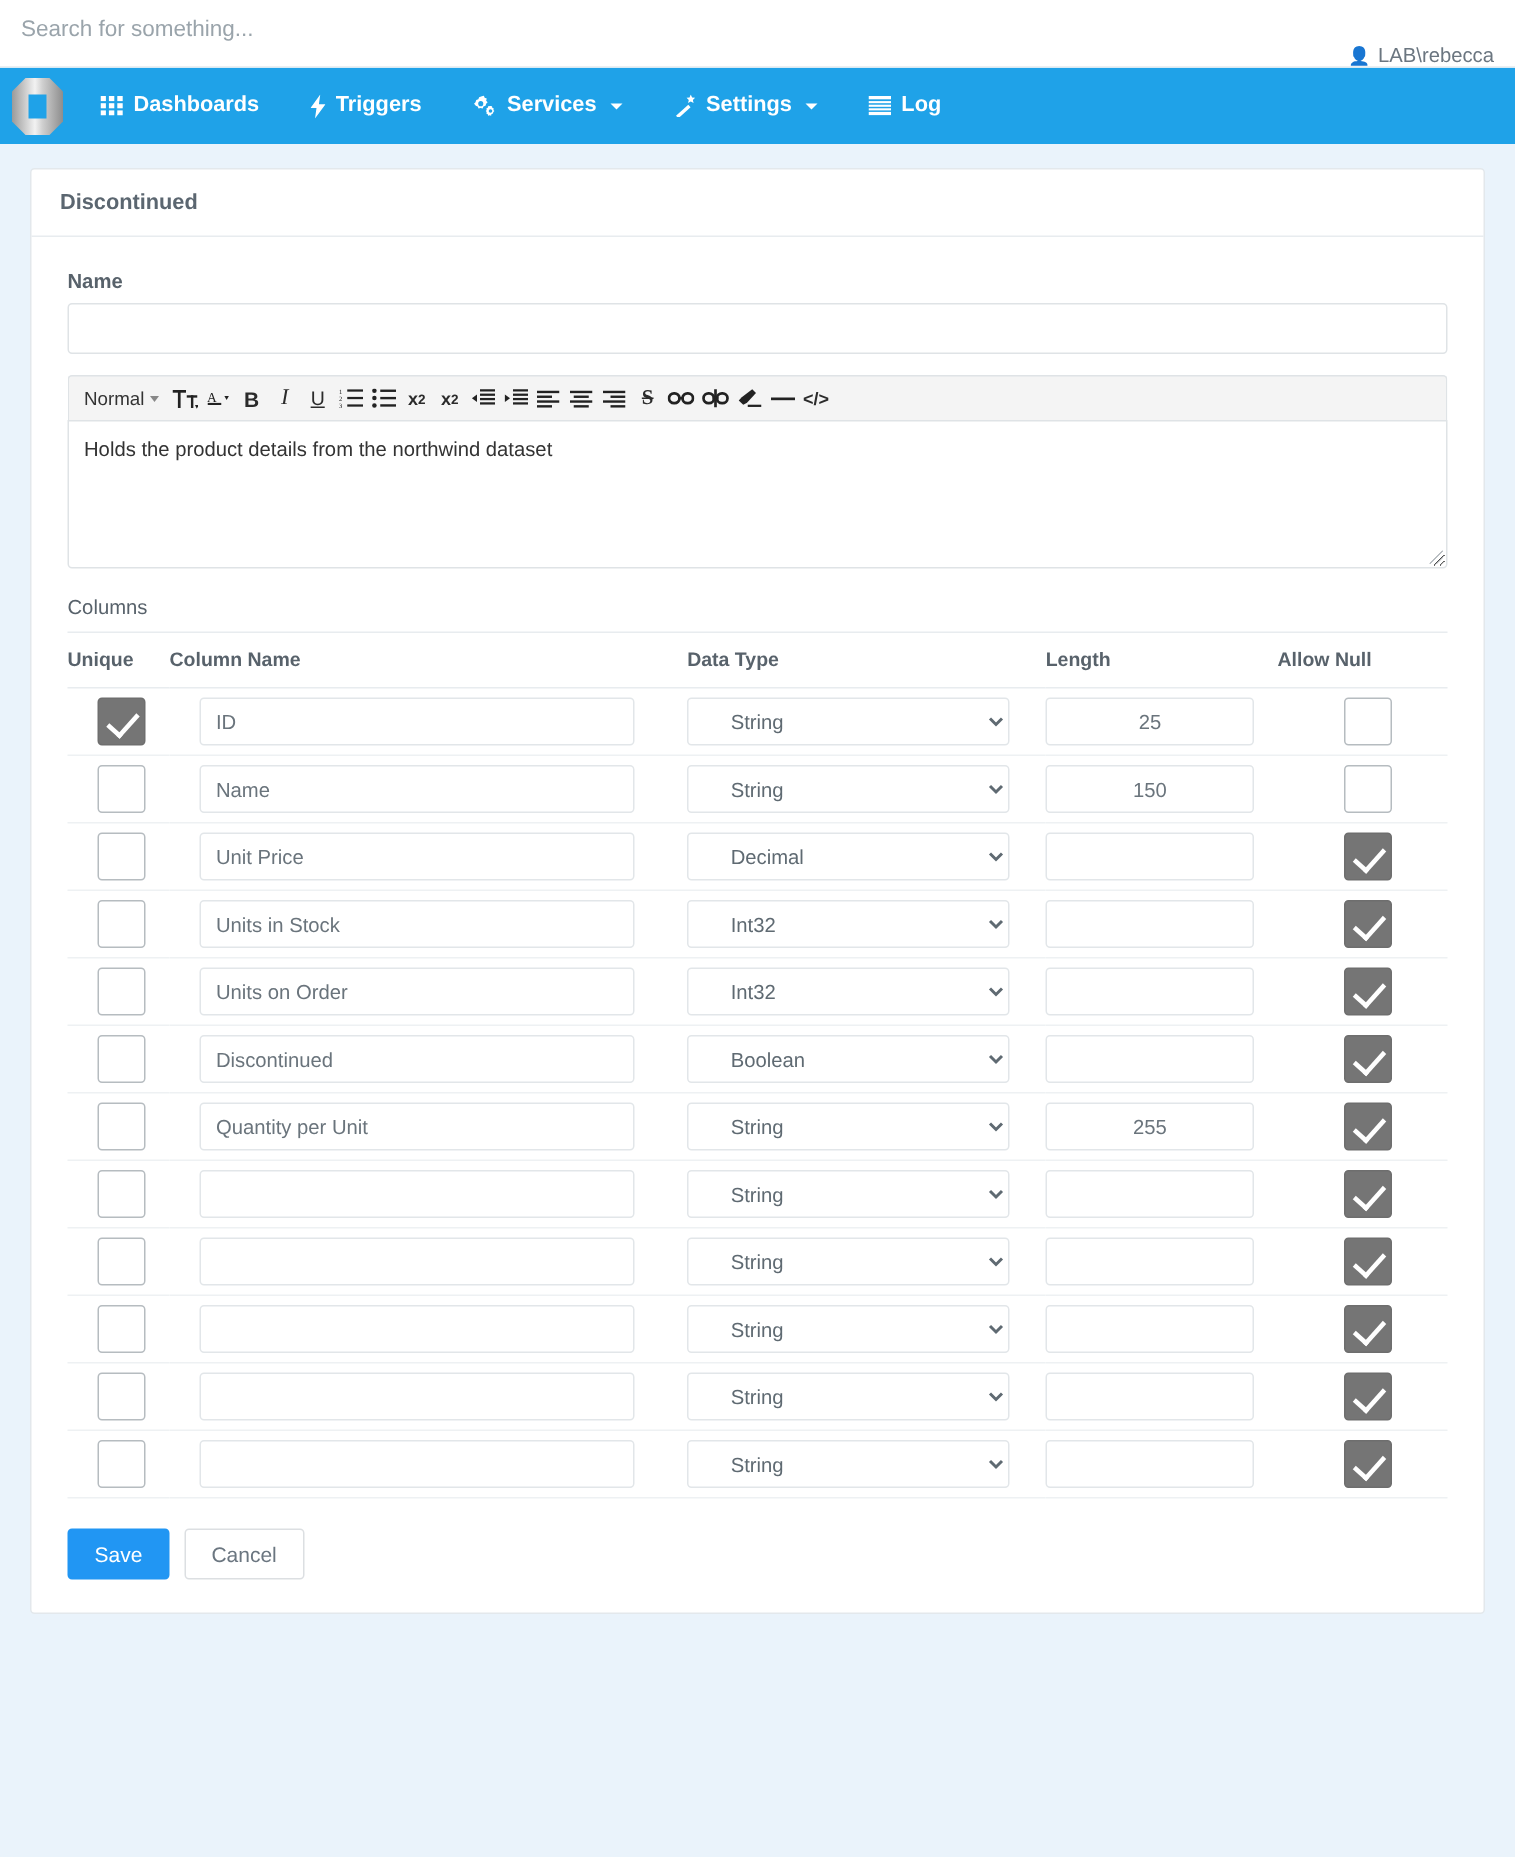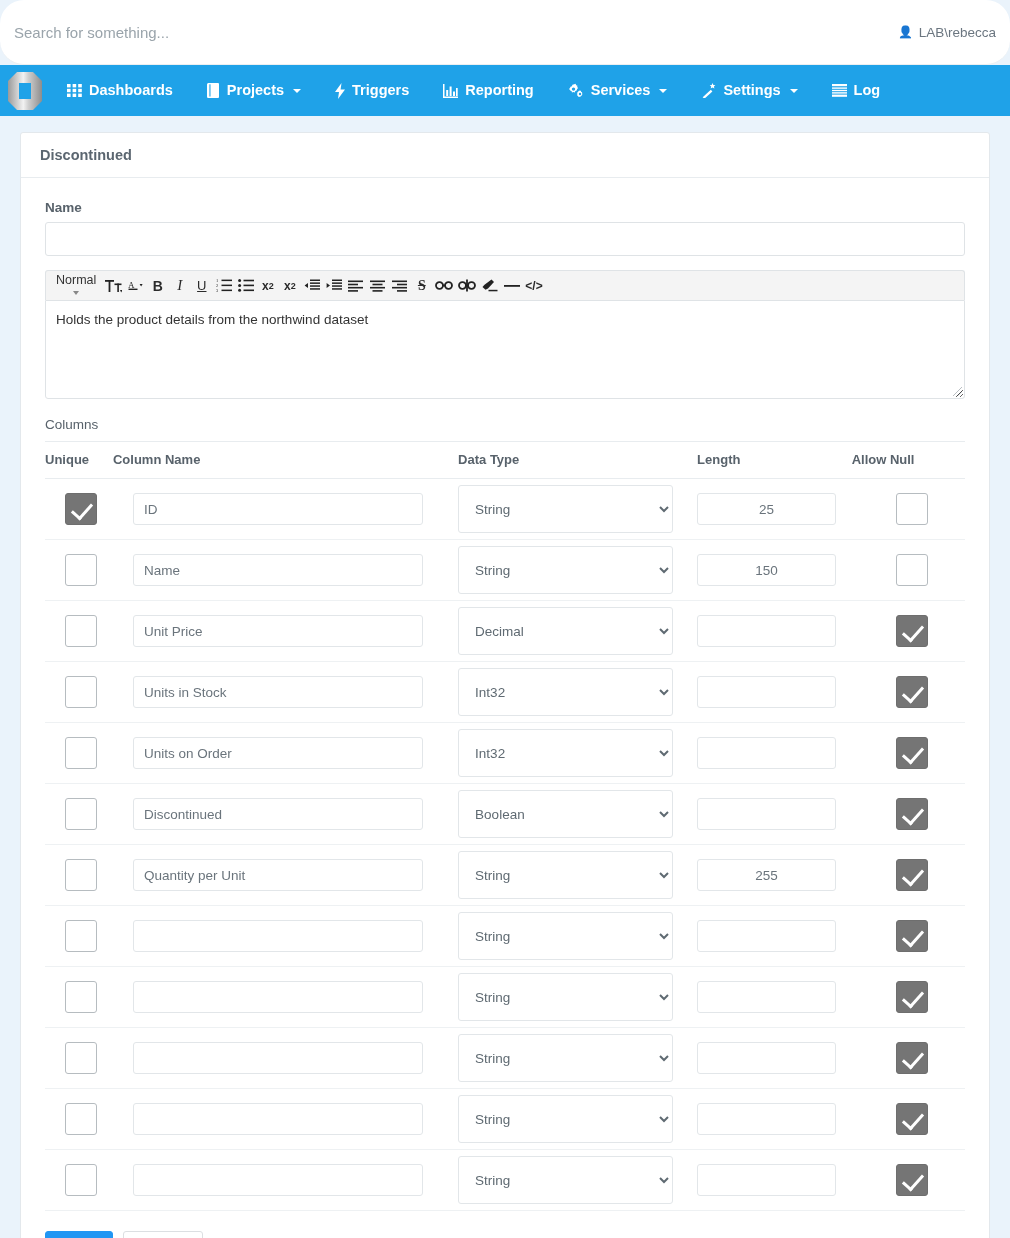--- a/index.html
+++ b/index.html
@@ -6,27 +6,26 @@
   html, body {
     margin: 0; padding: 0;
     width: 1010px;
     background: #eaf3fb;
     font-family: "Liberation Sans", sans-serif;
     -webkit-font-smoothing: antialiased;
   }
 
   
   .topbar {
-    height: 65px;
+    height: 45px;
     background: #ffffff;
     display: flex;
-    align-items: center;
+    align-items: flex-end;
     position: relative;
     border-bottom: 1px solid #eceff1;
-    border-radius: 24px;
   }
   .topbar-search {
     border: none;
     outline: none;
     font-size: 15px;
     color: #555;
     padding: 0 14px;
     width: 360px;
     height: 49px;
     background: transparent;
@@ -150,21 +149,20 @@
     user-select: none;
   }
   .tb-picker {
     display: flex; align-items: center;
     gap: 4px;
     padding: 0 6px 0 4px;
     height: 26px;
     cursor: pointer;
     font-size: 12.5px;
     color: #333;
-    flex-direction: column;
   }
   .tb-caret {
     width: 0; height: 0;
     border-left: 3.5px solid transparent;
     border-right: 3.5px solid transparent;
     border-top: 4px solid #888;
   }
   .editor-area {
     border: 1px solid #dfe3e6;
     border-radius: 0 0 3px 3px;
@@ -259,25 +257,25 @@
     border-radius: 3px;
     padding: 0 10px;
     font-size: 13.5px;
     color: #6a747c;
     outline: none;
     background: #fff;
     font-family: "Liberation Sans", sans-serif;
   }
   .inp::placeholder { color: #9aa4ab; }
   .sel {
-    height: 48px;
+    height: 32px;
     width: 215px;
     border: 1px solid #e2e6e9;
     border-radius: 3px;
-    padding: 0 12px;
+    padding: 0 24px;
     font-size: 13.5px;
     color: #5f6a72;
     outline: none;
     background: #fff;
     font-family: "Liberation Sans", sans-serif;
   }
   .inp-len {
     height: 32px;
     width: 139px;
     border: 1px solid #e2e6e9;
@@ -346,57 +344,30 @@
               <rect x="11.2" y="4.8" width="3.6" height="3.4"></rect>
           <rect x="0" y="9.6" width="3.6" height="3.4"></rect>
               <rect x="5.6" y="9.6" width="3.6" height="3.4"></rect>
               <rect x="11.2" y="9.6" width="3.6" height="3.4"></rect>
         </g>
           </svg>
       </span>
       <span>Dashboards</span>
     </div>
 
-    <div class="nav-item">
-      <span class="nav-ico">
-        <svg width="13" height="15" viewBox="0 0 13 15">
-            <g fill="#fff">
-          <path d="M1 0h10a1 1 0 0 1 1 1v13a1 1 0 0 1-1 1H1.6C.7 15 0 14.3 0 13.4V1.6C0 .7.7 0 1.6 0z"></path>
-          <rect x="2.4" y="1.3" width="1.1" height="12.2" fill="#1fa2e8"></rect>
-        </g>
-          </svg>
-      </span>
-      <span>Projects</span>
-      <span class="caret"></span>
-    </div>
 
     <div class="nav-item">
       <span class="nav-ico">
         <svg width="10" height="16" viewBox="0 0 10 16">
             <polygon points="6.5,0 0,9 4,9 3,16 10,6.5 5.6,6.5" fill="#fff"></polygon>
           </svg>
       </span>
       <span>Triggers</span>
     </div>
 
-    <div class="nav-item">
-      <span class="nav-ico">
-        <svg width="15" height="14" viewBox="0 0 15 14">
-            <g fill="#fff">
-          <rect x="0" y="0" width="1.5" height="14"></rect>
-              <rect x="0" y="12.5" width="15" height="1.5"></rect>
-          <rect x="3.2" y="6" width="2" height="6"></rect>
-              <rect x="6.6" y="2.5" width="2" height="9.5"></rect>
-          <rect x="10" y="7.5" width="2" height="4.5"></rect>
-              <rect x="13" y="4" width="1.7" height="8"></rect>
-        </g>
-          </svg>
-      </span>
-      <span>Reporting</span>
-    </div>
 
     <div class="nav-item">
       <span class="nav-ico">
         <svg width="16" height="15" viewBox="0 0 16 15">
             <g fill="#fff">
           <path d="M6.2 1.2 7.6.8l.5 1.4 1.4.5-.4 1.4 1 1-1 1-.4 1.4-1.4.5-.5 1.4-1.4-.4-1.4.4-.5-1.4-1.4-.5L2 7.1l-1-1 1-1 .5-1.4 1.4-.5.5-1.4z"></path>
           <circle cx="5.5" cy="6.1" r="1.7" fill="#1fa2e8"></circle>
           <path d="M12 7.6l1 .3.2 1 1 .4-.3 1 .7.7-.7.7-.3 1-1 .4-.2 1-1-.3-1 .3-.2-1-1-.4.3-1-.7-.7.7-.7-.3-1 1-.4.2-1z"></path>
           <circle cx="12" cy="11" r="1.2" fill="#1fa2e8"></circle>
         </g>

